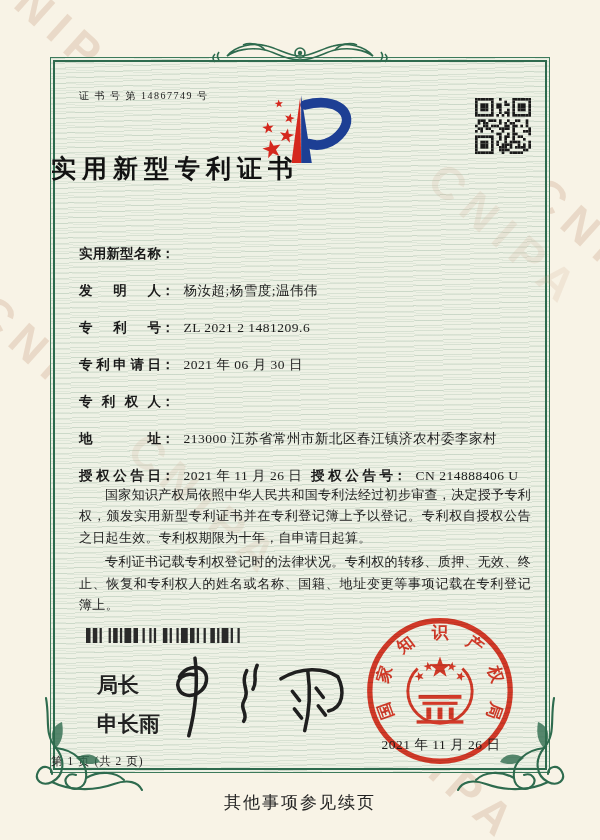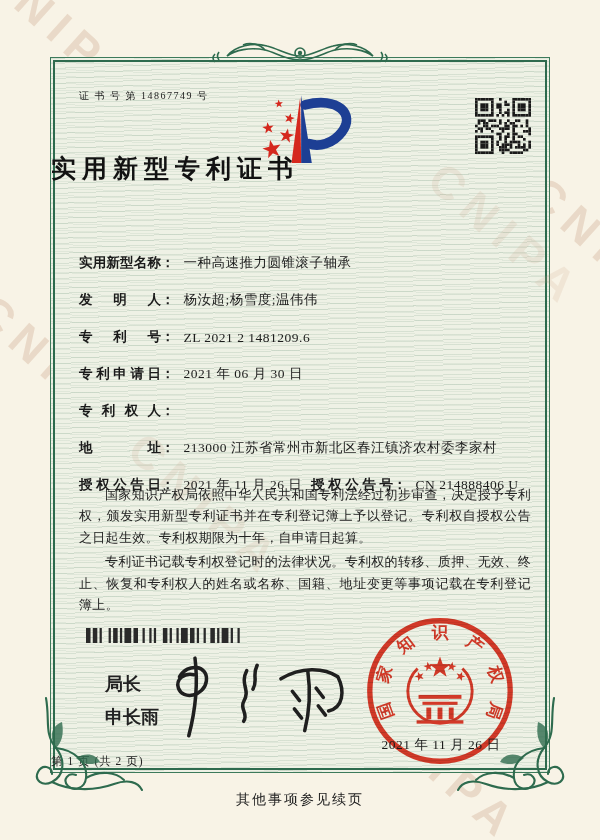--- a/index.html
+++ b/index.html
@@ -36,50 +36,50 @@
   
   .cert-no{position:absolute;left:28px;top:31px;font-size:10px;letter-spacing:1.5px;color:#222;}
   .logo{position:absolute;left:192px;top:33px;width:126px;height:80px;}
   .qr{position:absolute;left:424px;top:40px;width:56px;height:56px;}
   .title{
     position:absolute;left:0;top:94px;width:100%;text-align:left;
     font-size:25px;font-weight:bold;letter-spacing:6px;color:#121212;
   }
   
   .fields{position:absolute;left:28px;top:177px;right:18px;}
-  .row{height:37px;display:flex;align-items:flex-end;font-size:13.5px;}
+  .row{height:37px;display:flex;align-items:center;font-size:13.5px;}
   .flabel{
     display:inline-block;width:82px;font-weight:bold;color:#1a1a1a;
     text-align:justify;text-align-last:justify;
   }
   .colon{font-weight:bold;margin-right:9px;}
   .fvalue{letter-spacing:.5px;}
   .pair{display:flex;align-items:center;}
   .pair.first{width:232px;}
   
   .bodytext{position:absolute;left:28px;top:426px;width:452px;font-size:13px;line-height:1.65;color:#222;}
   .bodytext p{margin:0;text-indent:2em;text-align:justify;letter-spacing:.3px;}
   .bodytext p + p{margin-top:3px;}
   
   .barcode{position:absolute;left:35px;top:570px;width:156px;height:15px;}
   .signer{
-    position:absolute;left:54px;top:610px;z-index:6;
-    font-family:Liberation Sans, sans-serif;
-    font-weight:600;font-size:18px;line-height:1.85;color:#222;
+    position:absolute;left:46px;top:610px;z-index:6;
+    font-family:Liberation Mono, monospace;
+    font-weight:600;font-size:21px;line-height:1.85;color:#222;
   }
   .signature{position:absolute;left:98px;top:596px;width:210px;height:88px;z-index:6;}
   .seal{position:absolute;left:362px;top:613px;width:156px;height:156px;z-index:7;opacity:.94;mix-blend-mode:multiply;}
   .seal-arc text{font-size:17px;font-weight:bold;fill:#e0301e;text-anchor:middle;
     font-family:"Liberation Serif","DejaVu Serif",serif;}
   .seal-date{
     position:absolute;left:356px;top:736px;width:170px;text-align:center;z-index:8;
     font-size:13.5px;color:#1b1b1b;letter-spacing:.5px;
   }
   .page-footer{position:absolute;left:0;top:696px;width:100%;text-align:left;font-size:11.5px;color:#222;letter-spacing:1px;}
-  .note{position:absolute;left:0;top:791px;width:100%;text-align:center;font-size:14px;color:#222;letter-spacing:2px;}
+  .note{position:absolute;left:0;top:791px;width:100%;text-align:center;font-size:17px;color:#222;letter-spacing:2px;}
   svg{display:block;}
 </style>
 </head>
 <body>
 
 <div class="wm out" style="left:-34px;top:2px;">CNIPA</div>
 <div class="wm out" style="left:512px;top:222px;">CNIPA</div>
 <div class="wm out" style="left:-40px;top:340px;">CNIPA</div>
 <div class="wm out" style="left:348px;top:742px;">CNIPA</div>
 
@@ -322,21 +322,20 @@
       <rect x="16" y="20" width="1" height="1" fill="#1a1a1a"></rect>
       <rect x="17" y="20" width="1" height="1" fill="#1a1a1a"></rect>
     </svg>
 
   <div class="title">实用新型专利证书</div>
 
   <div class="fields">
     <div class="row">
       <span class="flabel">实用新型名称</span>
         <span class="colon">：</span>
-      <span class="fvalue">一种高速推力圆锥滚子轴承</span>
     </div>
     <div class="row">
       <span class="flabel">发明人</span>
         <span class="colon">：</span>
       <span class="fvalue">杨汝超;杨雪度;温伟伟</span>
     </div>
     <div class="row">
       <span class="flabel">专利号</span>
         <span class="colon">：</span>
       <span class="fvalue">ZL 2021 2 1481209.6</span>

